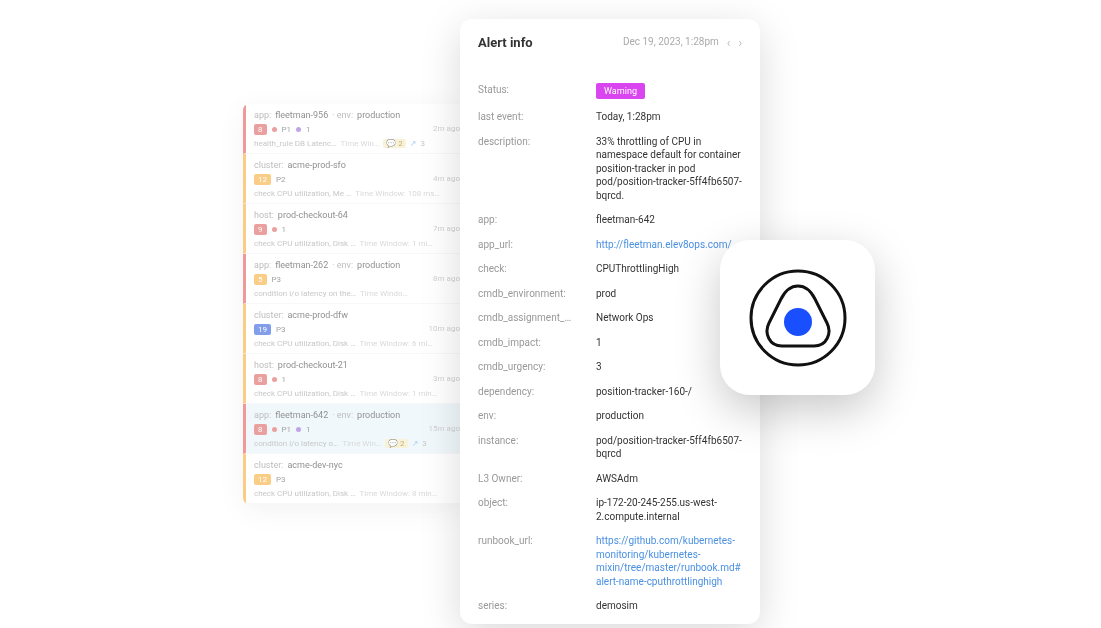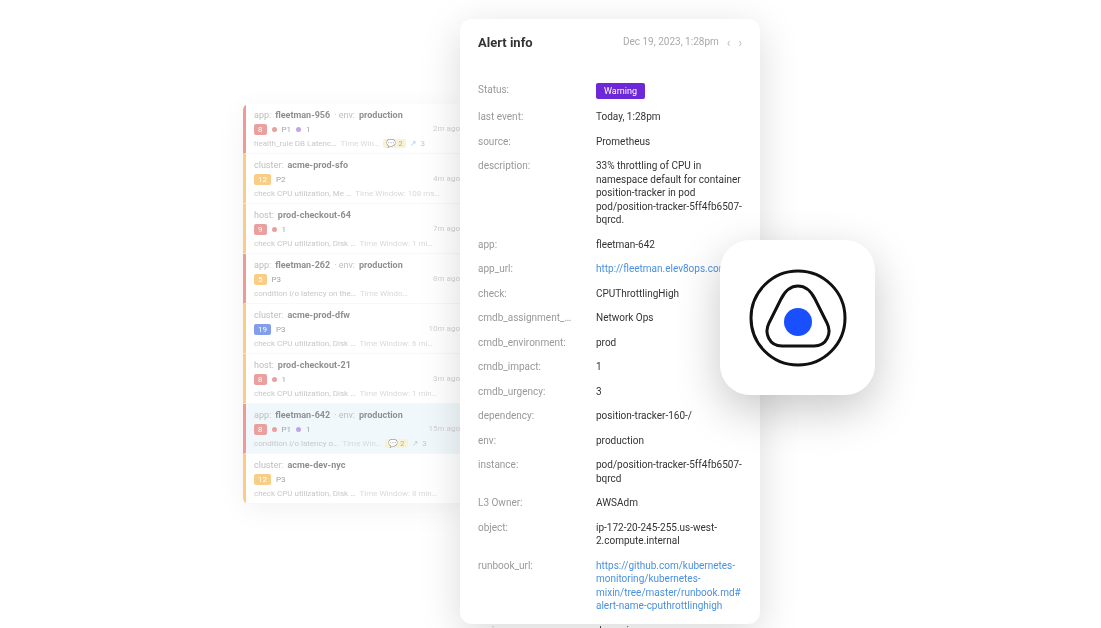--- a/index.html
+++ b/index.html
@@ -23,21 +23,21 @@
     padding: 6px 8px 5px 8px;
     font-size: 9px;
     border-bottom: 1px solid #f3f3f3;
     position: relative;
   }
   .alert-item.red { border-left-color: #e34646; }
   .alert-item.orange { border-left-color: #f5a623; }
   .alert-item.selected { background: #e6f3fb; opacity:1; }
   .alert-row1 { display:flex; gap:4px; font-size:9px; color:#555; margin-bottom:4px; align-items:center; }
   .alert-row1 .k { color:#888; }
-  .alert-row1 .v { font-weight:700; color:#333; }
+  .alert-row1 .v { font-weight:400; color:#333; }
   .alert-time { position:absolute; top:20px; right:8px; color:#aaa; font-size:8px; }
   .alert-row2 { display:flex; gap:5px; align-items:center; margin-bottom:4px; }
   .badge { display:inline-block; padding:1px 4px; font-size:8px; color:#fff; border-radius:2px; }
   .badge.b8 { background:#d9534f; }
   .badge.b9 { background:#d9534f; }
   .badge.b12 { background:#f5a623; }
   .badge.b5 { background:#f5a623; }
   .badge.b19 { background:#1d4ed8; }
   .dot { width:5px; height:5px; border-radius:50%; display:inline-block;}
   .dot.red { background:#d9534f; }
@@ -62,21 +62,21 @@
     padding: 16px 18px 0 18px;
   }
   .detail-header { display:flex; justify-content:space-between; align-items:center; margin-bottom:33px; }
   .detail-title { font-size:13px; font-weight:700; color:#333; }
   .detail-nav { display:flex; align-items:flex-start; gap:8px; color:#aaa; font-size:10px; }
   .chev { font-size:12px; color:#bbb; cursor:pointer; }
   .detail-row { display:flex; margin-bottom:11px; font-family:"SFMono-Regular",Menlo,Consolas,monospace; font-size:10px; line-height:1.35; }
   .detail-key { width:118px; flex-shrink:0; color:#999; }
   .detail-val { color:#333; word-break:break-word; flex:1; }
   .detail-val.link { color:#4a90e2; }
-  .status-badge { background:#6d28d9; color:#fff; padding:2px 8px; font-size:9px; border-radius:2px; display:inline-block; }
+  .status-badge { background:#d946ef; color:#fff; padding:2px 8px; font-size:9px; border-radius:2px; display:inline-block; }
   
   
   .logo-tile {
     position:absolute;
     left: 720px;
     top: 240px;
     width: 155px;
     height: 155px;
     background:#fff;
     border-radius: 30px;
@@ -244,46 +244,42 @@
   <div id="detail-fields">
       <div class="detail-row">
         <div class="detail-key">Status:</div>
         <div class="detail-val"><span class="status-badge">Warning</span></div>
       </div>
       <div class="detail-row">
         <div class="detail-key">last event:</div>
         <div class="detail-val">Today, 1:28pm</div>
       </div>
       <div class="detail-row">
-        <div class="detail-key">source:</div>
-        <div class="detail-val">Prometheus</div>
-      </div>
-      <div class="detail-row">
         <div class="detail-key">description:</div>
         <div class="detail-val">33% throttling of CPU in namespace default for container position-tracker in pod pod/position-tracker-5ff4fb6507-bqrcd.</div>
       </div>
       <div class="detail-row">
         <div class="detail-key">app:</div>
         <div class="detail-val">fleetman-642</div>
       </div>
       <div class="detail-row">
         <div class="detail-key">app_url:</div>
         <div class="detail-val link">http://fleetman.elev8ops.com/</div>
       </div>
       <div class="detail-row">
         <div class="detail-key">check:</div>
         <div class="detail-val">CPUThrottlingHigh</div>
       </div>
       <div class="detail-row">
+        <div class="detail-key">cmdb_environment:</div>
+        <div class="detail-val">prod</div>
+      </div>
+      <div class="detail-row">
         <div class="detail-key">cmdb_assignment_…</div>
         <div class="detail-val">Network Ops</div>
-      </div>
-      <div class="detail-row">
-        <div class="detail-key">cmdb_environment:</div>
-        <div class="detail-val">prod</div>
       </div>
       <div class="detail-row">
         <div class="detail-key">cmdb_impact:</div>
         <div class="detail-val">1</div>
       </div>
       <div class="detail-row">
         <div class="detail-key">cmdb_urgency:</div>
         <div class="detail-val">3</div>
       </div>
       <div class="detail-row">

